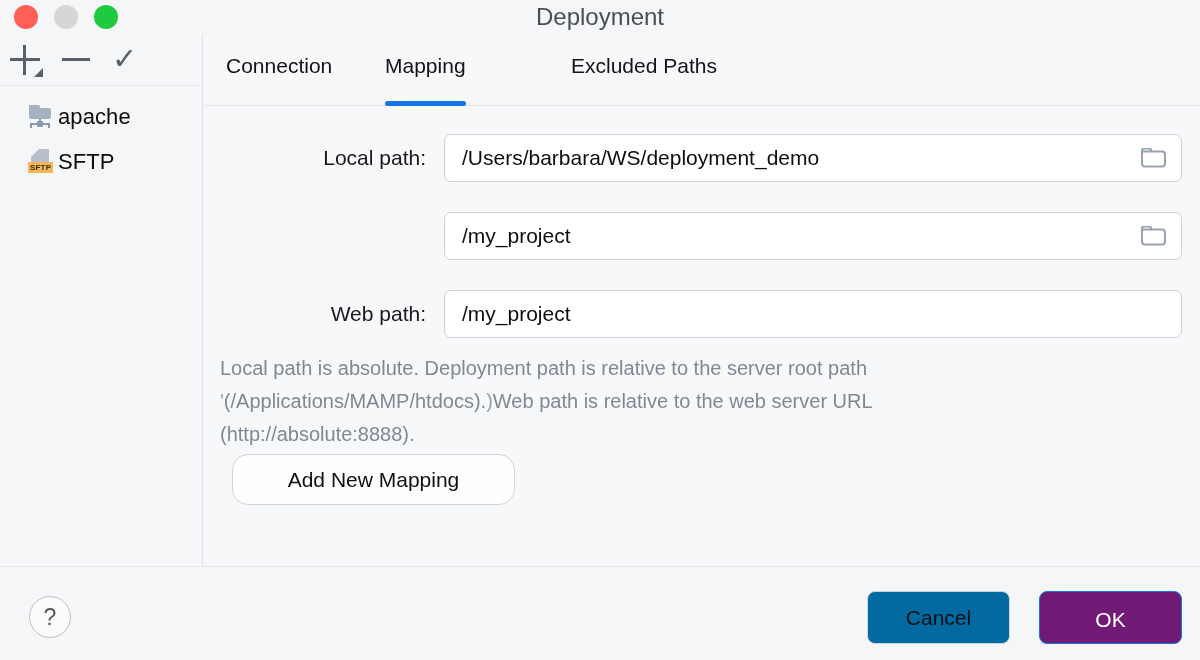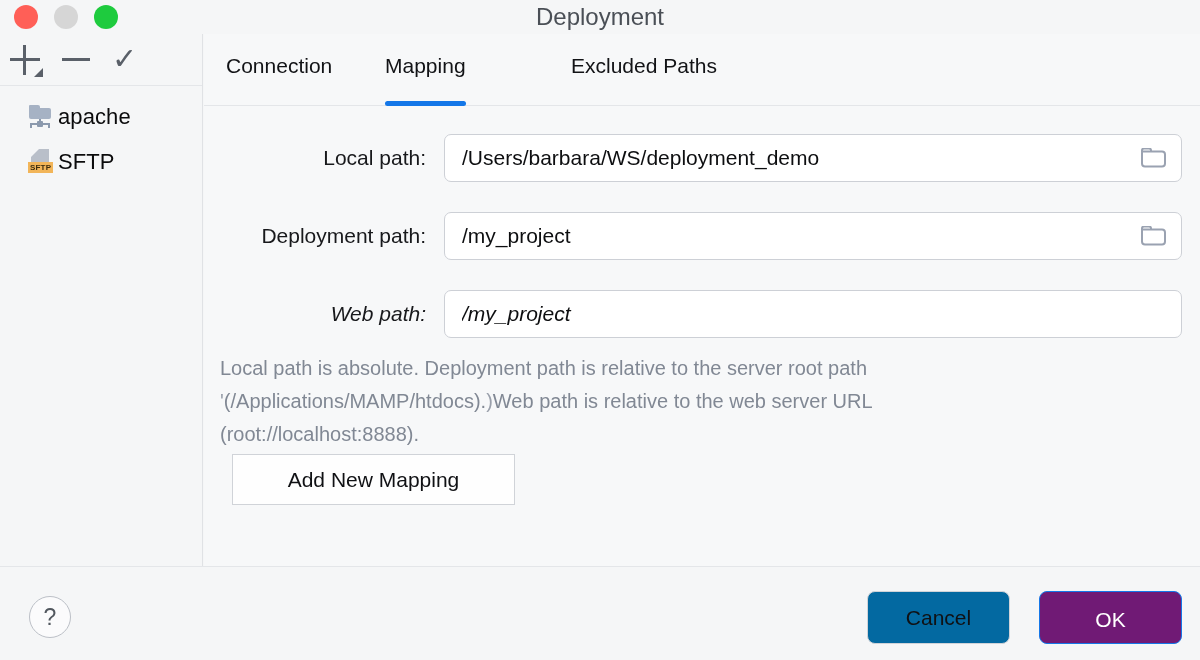--- a/index.html
+++ b/index.html
@@ -220,21 +220,21 @@
   .form-area { position: relative; }
 
   .field-row {
     position: absolute;
     left: 0;
     width: 996px;
     height: 48px;
   }
   .row-0 { top: 28px; }
   .row-1 { top: 106px; }
-  .row-2 { top: 184px; font-style: italic; }
+  .row-2 { top: 184px; }
 
   .field-label {
     position: absolute;
     left: 0; top: 0;
     width: 222px;
     height: 48px;
     line-height: 48px;
     text-align: right;
     font-size: 21px;
     color: #18191c;
@@ -295,21 +295,21 @@
   .hint .q1 { color: #9aa0ab; }
   .hint .q2 { color: #9aa0ab; }
 
   
   .add-mapping {
     position: absolute;
     left: 28px; top: 348px;
     width: 283px; height: 51px;
     background: #fefefe;
     border: 1px solid #d0d3d8;
-    border-radius: 0;
+    border-radius: 16px;
     font-size: 21px;
     color: #101114;
     cursor: default;
     font-family: "Liberation Sans", sans-serif;
     padding: 0;
   }
 
   
   .footer {
     position: absolute;
@@ -442,41 +442,40 @@
         <div class="field-box">
           <div class="field-value">/Users/barbara/WS/deployment_demo</div>
           <span class="browse-icon">
             <span class="b-tab"></span>
               <span class="b-body"></span>
           </span>
         </div>
       </div>
 
       <div class="field-row row-1">
-        <div class="field-label">Deployment path:</div>
         <div class="field-box">
           <div class="field-value">/my_project</div>
           <span class="browse-icon">
             <span class="b-tab"></span>
               <span class="b-body"></span>
           </span>
         </div>
       </div>
 
       <div class="field-row row-2">
         <div class="field-label">Web path:</div>
         <div class="field-box">
           <div class="field-value">/my_project</div>
         </div>
       </div>
 
       <div class="hint">
         <div>Local path is absolute. Deployment path is relative to the server root path</div>
         <div class="l2"><span class="q1">'</span><span>(/Applications/MAMP/htdocs).</span><span class="q2">)</span><span>Web path is relative to the web server URL</span></div>
-        <div>(root://localhost:8888).</div>
+        <div>(http://absolute:8888).</div>
       </div>
 
       <button class="add-mapping">Add New Mapping</button>
 
     </div>
   </div>
 
   <div class="footer">
     <button class="help-btn">?</button>
     <button class="cancel-btn">Cancel</button>

